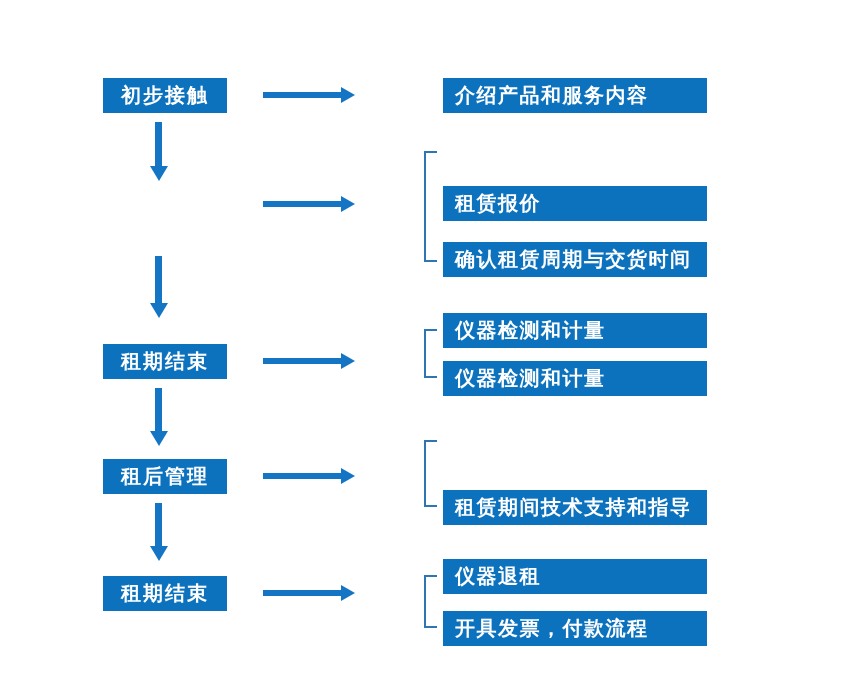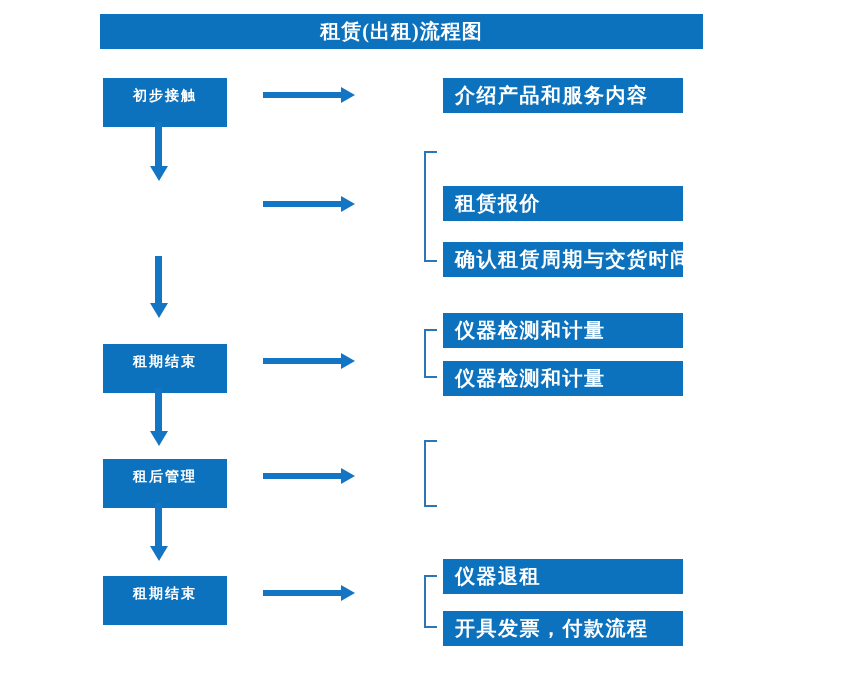--- a/index.html
+++ b/index.html
@@ -17,29 +17,29 @@
     --text-white:#ffffff;
   }
   .title-bar{
     position:absolute;left:100px;top:14px;width:603px;height:35px;
     background:var(--box-blue);
     color:var(--text-white);
     font-weight:bold;font-size:20px;letter-spacing:1px;
     text-align:center;line-height:35px;
   }
   .step-box{
-    position:absolute;left:103px;width:124px;height:49px;
+    position:absolute;left:103px;width:124px;height:35px;
     background:var(--box-blue);
     color:var(--text-white);
-    font-weight:bold;font-size:14px;letter-spacing:2px;
+    font-weight:bold;font-size:20px;letter-spacing:2px;
     text-align:center;line-height:35px;
     white-space:nowrap;
   }
   .detail-box{
-    position:absolute;left:443px;width:240px;height:35px;
+    position:absolute;left:443px;width:264px;height:35px;
     background:var(--box-blue);
     color:var(--text-white);
     font-weight:bold;font-size:20px;letter-spacing:1.5px;
     line-height:35px;padding-left:12px;box-sizing:border-box;
     white-space:nowrap;
   }
   .h-arrow{
     position:absolute;left:263px;width:78px;height:6px;
     background:var(--arrow-blue);
   }
@@ -67,23 +67,20 @@
     border-top:2px solid var(--bracket-blue);
     border-bottom:2px solid var(--bracket-blue);
     box-sizing:border-box;
   }
 </style>
 </head>
 <body>
 
 <div class="canvas">
 
-  <div class="title-bar">
-    <span>租赁(出租)流程图</span>
-  </div>
 
   <div class="step-box" style="top:78px">初步接触</div>
   <div class="step-box" style="top:344px">租期结束</div>
   <div class="step-box" style="top:576px">租期结束</div>
   <div class="step-box" style="top:459px">租后管理</div>
 
   <div class="v-arrow" style="top:122px;height:44px"></div>
   <div class="v-arrow" style="top:256px;height:47px"></div>
   <div class="v-arrow" style="top:388px;height:43px"></div>
   <div class="v-arrow" style="top:503px;height:43px"></div>
@@ -97,16 +94,17 @@
   <div class="bracket" style="top:151px;height:111px"></div>
   <div class="bracket" style="top:329px;height:49px"></div>
   <div class="bracket" style="top:440px;height:67px"></div>
   <div class="bracket" style="top:575px;height:53px"></div>
 
   <div class="detail-box" style="top:78px">介绍产品和服务内容</div>
   <div class="detail-box" style="top:186px">租赁报价</div>
   <div class="detail-box" style="top:242px">确认租赁周期与交货时间</div>
   <div class="detail-box" style="top:313px">仪器检测和计量</div>
   <div class="detail-box" style="top:361px">仪器检测和计量</div>
+  <div class="detail-box" style="top:490px">租赁期间技术支持和指导</div>
   <div class="detail-box" style="top:559px">仪器退租</div>
   <div class="detail-box" style="top:611px">开具发票，付款流程</div>
 
 </div>
 
 </body></html>

